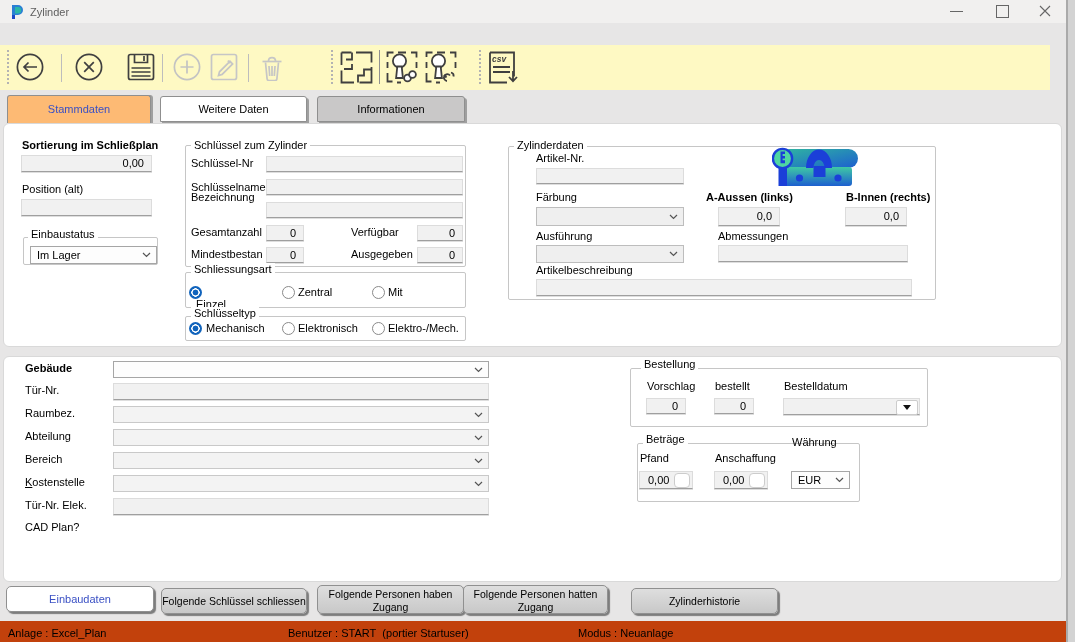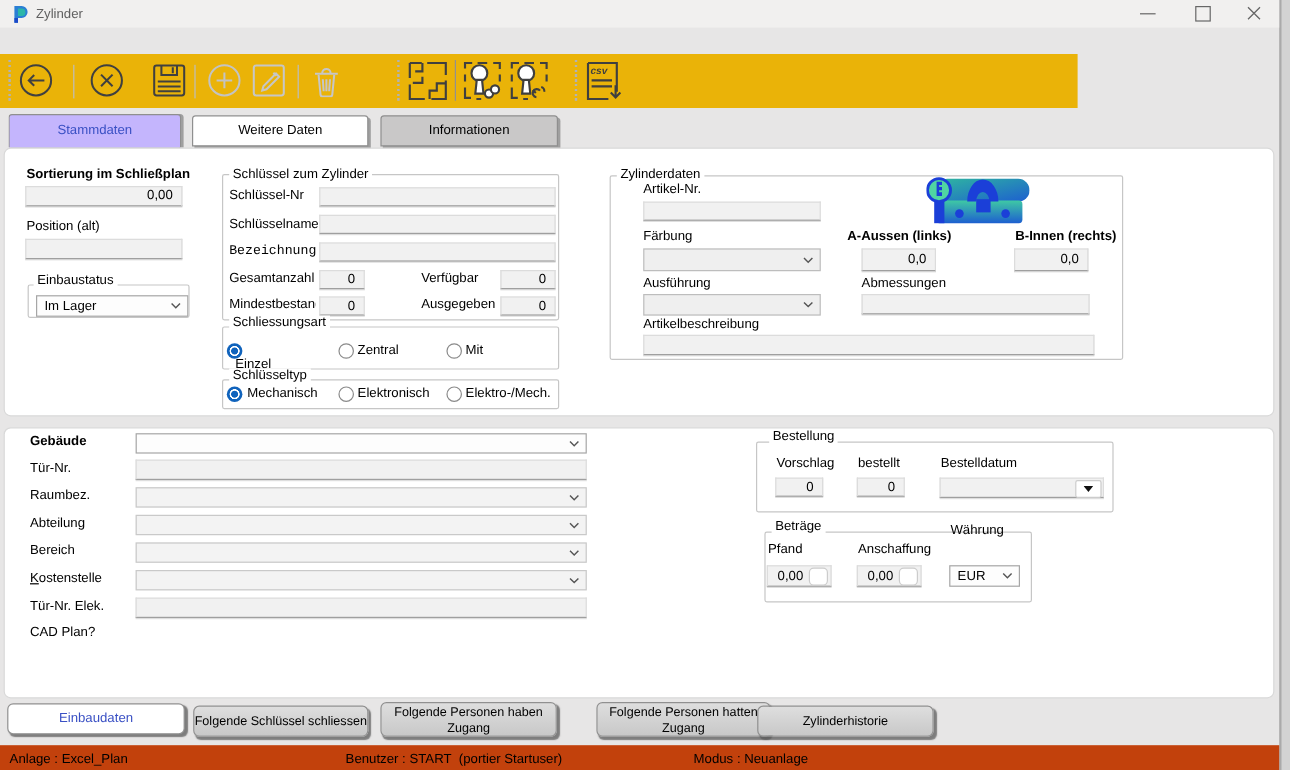--- a/index.html
+++ b/index.html
@@ -2,21 +2,21 @@
 <html><head>
 <meta charset="utf-8">
 <style>
   html,body{margin:0;padding:0;}
   body{width:1075px;height:642px;overflow:hidden;background:#d3d3d3;
        font-family:"Liberation Sans", sans-serif;font-size:11px;color:#000;}
   .abs{position:absolute;}
   #win{position:absolute;left:0;top:0;width:1066px;height:642px;background:#e7e6e6;border-right:2px solid #aaa;}
   #titlebar{position:absolute;left:0;top:0;width:1066px;height:23px;background:#f1f0ef;}
   #menubar{position:absolute;left:0;top:23px;width:1066px;height:22px;background:#f1f0ef;}
-  #toolbar{position:absolute;left:0;top:45px;width:898px;height:45px;background:#eab308;font-style:italic;}
+  #toolbar{position:absolute;left:0;top:45px;width:1050px;height:45px;background:#fef9c3;font-style:italic;}
   #statusbar{position:absolute;left:0;top:621px;width:1066px;height:21px;background:#c2410c;}
   .panel{position:absolute;left:3px;width:1059px;background:#fff;border:1px solid #d9d9d9;border-radius:6px;box-sizing:border-box;}
   .lbl{position:absolute;white-space:nowrap;line-height:13px;}
   .b{font-weight:bold;}
   .fld{position:absolute;background:#f1f1f1;border:1px solid #dcdcdc;border-bottom:1px solid #9f9f9f;
        box-sizing:border-box;box-shadow:0 1px 0 rgba(160,160,160,.35);line-height:15px;}
   .num{text-align:right;padding-right:7px;}
   .combo{position:absolute;background:#fdfdfd;border:1px solid #a6a6a6;box-sizing:border-box;line-height:16px;padding-left:6px;}
   .combo .chev{position:absolute;right:5px;top:50%;margin-top:-3px;width:9px;height:6px;}
   .combo.gray{background:#efefef;border:1px solid #bdbdbd;}
@@ -108,21 +108,21 @@
     </svg>
     <div class="dsep" style="left:479px;"></div>
     <svg class="abs" style="left:488px;top:6px" width="30" height="33" viewBox="0 0 30 33" fill="none" stroke="#3f3f3f" stroke-width="1.8">
       <path d="M2 1.5 h24 v24 M2 1.5 v30 h17"></path>
       <text x="4" y="11" font-size="8.5" font-weight="bold" fill="#3f3f3f" stroke="none" font-family="Liberation Sans">csv</text>
       <path d="M5 16 h17 M5 21 h17"></path>
       <path d="M25 20 v10 m-4-4 l4 4.2 4-4.2" stroke-width="1.8"></path>
     </svg>
   </div>
 
-  <div class="ttab" style="left:7px;top:95px;width:144px;height:28px;background:#c4b5fd;border-bottom:none;color:#3a50c4;line-height:26px;box-shadow:2px 0 0 rgba(100,100,100,.55);">Stammdaten</div>
+  <div class="ttab" style="left:7px;top:95px;width:144px;height:28px;background:#fdba74;border-bottom:none;color:#3a50c4;line-height:26px;box-shadow:2px 0 0 rgba(100,100,100,.55);">Stammdaten</div>
   <div class="ttab" style="left:160px;top:96px;width:147px;height:26px;background:#ffffff;line-height:25px;box-shadow:2px 2px 0 rgba(100,100,100,.55);">Weitere Daten</div>
   <div class="ttab" style="left:317px;top:96px;width:148px;height:26px;background:#c9c8c8;line-height:25px;box-shadow:2px 2px 0 rgba(100,100,100,.55);">Informationen</div>
 
   <div class="panel" style="top:123px;height:224px;"></div>
 
   <div class="lbl b" style="left:22px;top:139px;">Sortierung im Schließplan</div>
   <div class="fld num" style="left:21px;top:155px;width:131px;height:17px;">0,00</div>
   <div class="lbl" style="left:22px;top:183px;">Position (alt)</div>
   <div class="fld" style="left:21px;top:199px;width:131px;height:17px;"></div>
   <div class="gb" style="left:23px;top:237px;width:135px;height:28px;"></div>
@@ -132,21 +132,21 @@
         <path d="M1 1 L4.5 4.5 L8 1" stroke="#555" fill="none" stroke-width="1.2"></path>
       </svg>
   </div>
 
   <div class="gb" style="left:185px;top:145px;width:281px;height:122px;"></div>
   <div class="gbl" style="left:191px;top:139px;">Schlüssel zum Zylinder</div>
   <div class="lbl" style="left:191px;top:157px;">Schlüssel-Nr</div>
   <div class="fld" style="left:266px;top:156px;width:197px;height:16px;"></div>
   <div class="lbl" style="left:191px;top:181px;">Schlüsselname</div>
   <div class="fld" style="left:266px;top:179px;width:197px;height:16px;"></div>
-  <div class="lbl" style="left:191px;top:204px;font-family:Liberation Mono, monospace;">Bezeichnung</div>
+  <div class="lbl" style="left:191px;top:191px;">Bezeichnung</div>
   <div class="fld" style="left:266px;top:202px;width:197px;height:16px;"></div>
   <div class="lbl" style="left:191px;top:226px;">Gesamtanzahl</div>
   <div class="fld num" style="left:266px;top:225px;width:38px;height:16px;">0</div>
   <div class="lbl" style="left:351px;top:226px;">Verfügbar</div>
   <div class="fld num" style="left:417px;top:225px;width:46px;height:16px;">0</div>
   <div class="lbl" style="left:191px;top:248px;width:72px;overflow:hidden;">Mindestbestand</div>
   <div class="fld num" style="left:266px;top:247px;width:38px;height:16px;">0</div>
   <div class="lbl" style="left:351px;top:248px;">Ausgegeben</div>
   <div class="fld num" style="left:417px;top:247px;width:46px;height:16px;">0</div>
 
@@ -279,21 +279,21 @@
   </div>
   <div class="combo" style="left:791px;top:471px;width:59px;height:18px;">EUR
     <svg class="chev" viewBox="0 0 9 6">
         <path d="M1 1 L4.5 4.5 L8 1" stroke="#555" fill="none" stroke-width="1.2"></path>
       </svg>
   </div>
 
   <div class="btab g" style="left:161px;top:588px;width:146px;height:26px;line-height:25px;">Folgende Schlüssel schliessen</div>
   <div class="btab" style="left:6px;top:586px;width:148px;height:26px;background:#fff;color:#3a50c4;line-height:25px;font-size:11px;">Einbaudaten</div>
   <div class="btab g" style="left:317px;top:585px;width:147px;height:29px;line-height:13px;padding-top:2px;">Folgende Personen haben<br>Zugang</div>
-  <div class="btab g" style="left:497px;top:585px;width:145px;height:29px;line-height:13px;padding-top:2px;">Folgende Personen hatten<br>Zugang</div>
+  <div class="btab g" style="left:463px;top:585px;width:145px;height:29px;line-height:13px;padding-top:2px;">Folgende Personen hatten<br>Zugang</div>
   <div class="btab g" style="left:631px;top:588px;width:147px;height:26px;line-height:25px;">Zylinderhistorie</div>
 
   <div id="statusbar">
     <div class="lbl" style="left:8px;top:6px;">Anlage&nbsp;: Excel_Plan</div>
     <div class="lbl" style="left:288px;top:6px;">Benutzer&nbsp;: START&nbsp;&nbsp;(portier Startuser)</div>
     <div class="lbl" style="left:578px;top:6px;">Modus&nbsp;: Neuanlage</div>
   </div>
 </div>
 
 </body></html>

